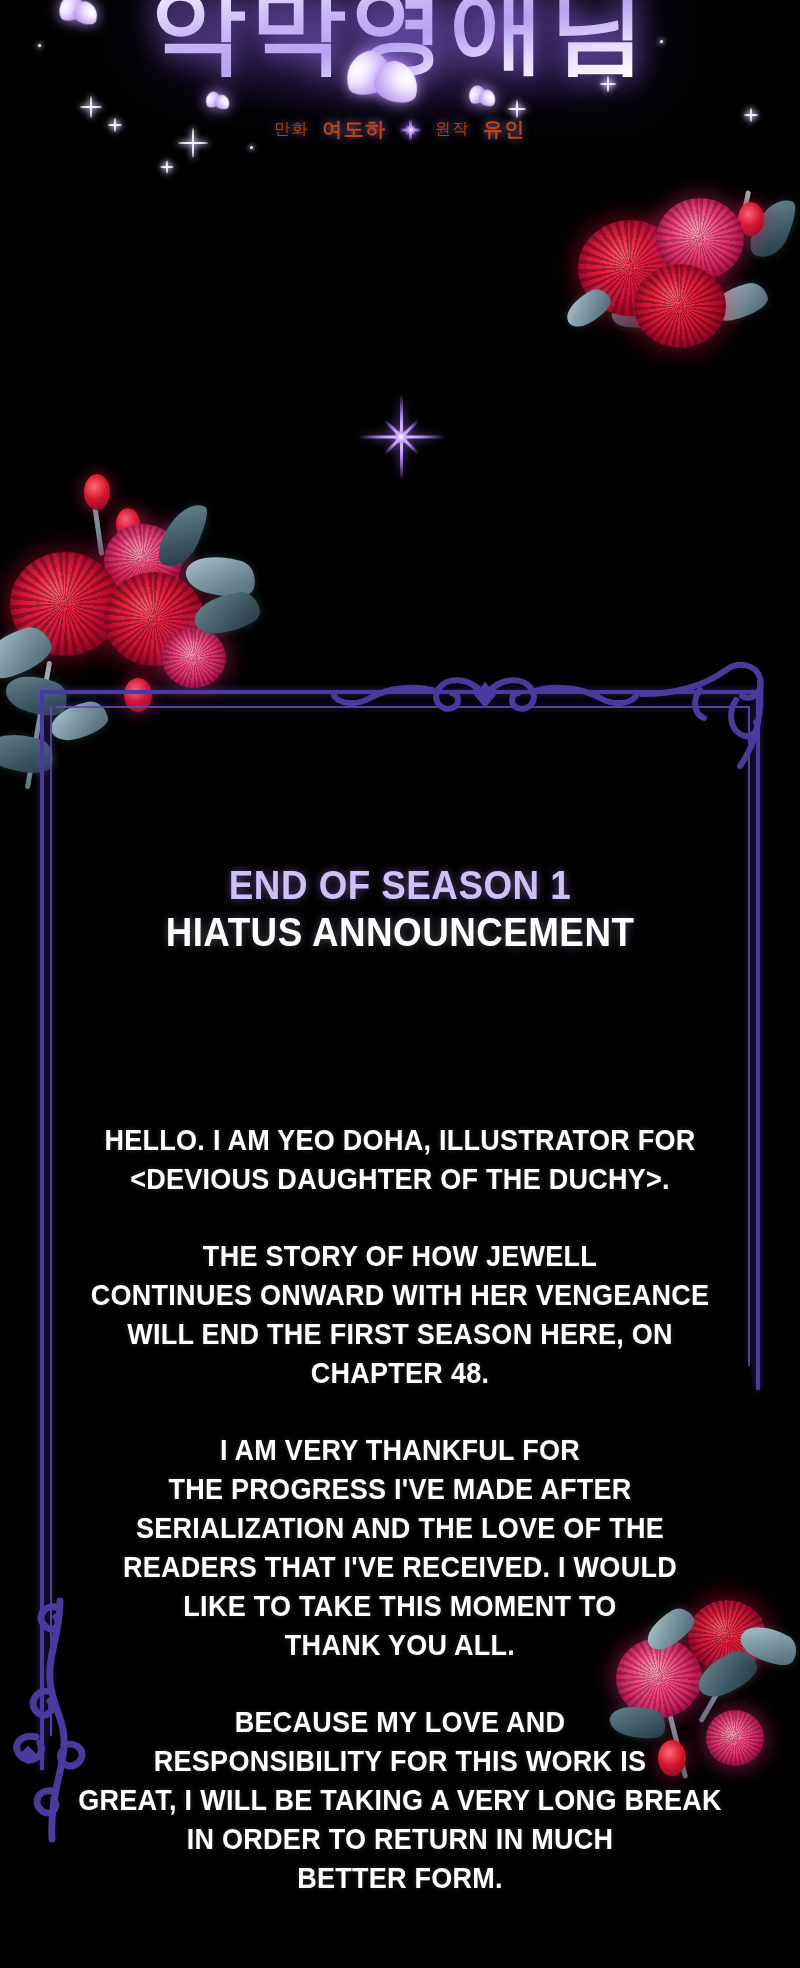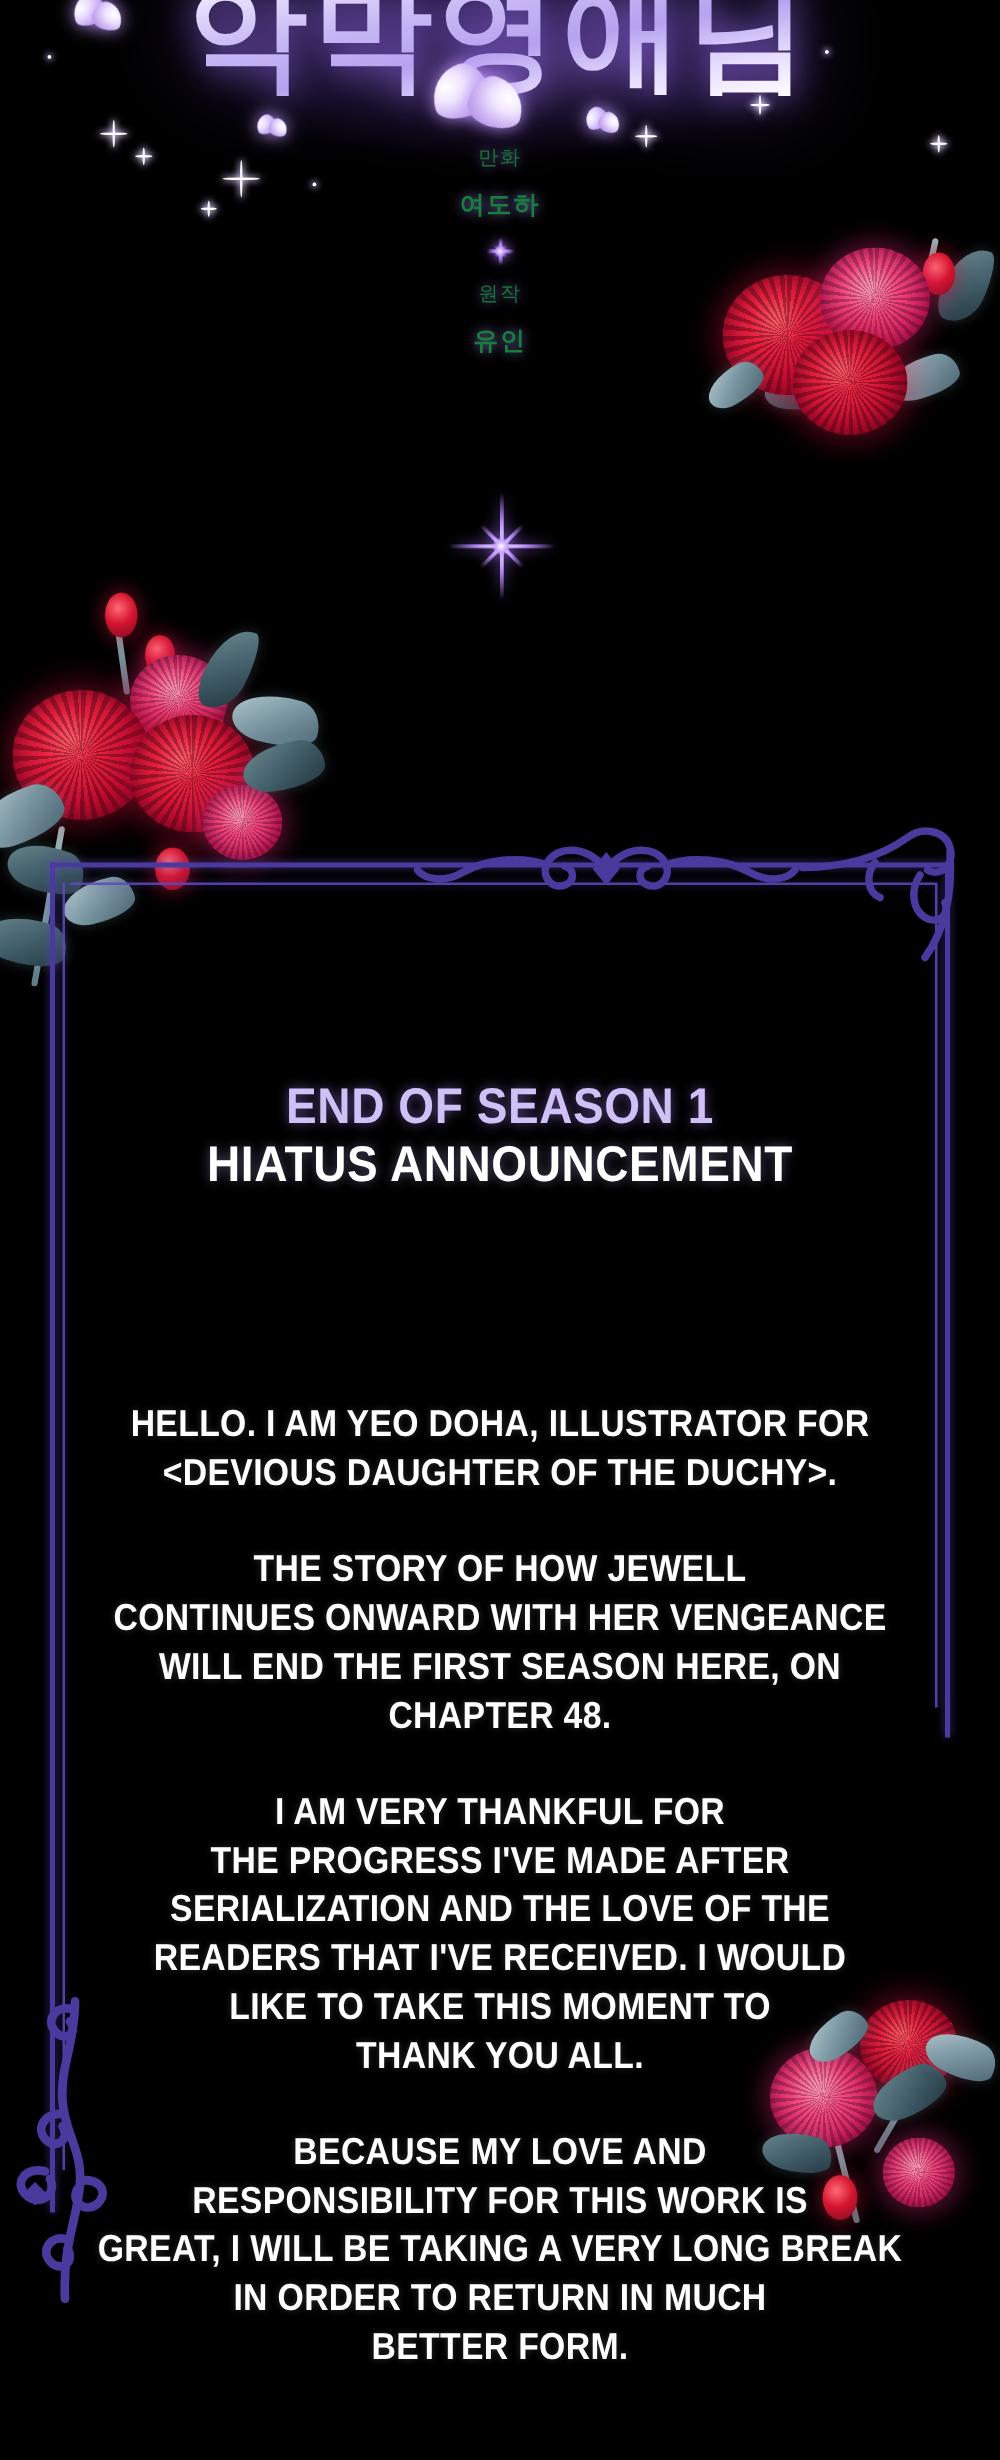--- a/index.html
+++ b/index.html
@@ -59,28 +59,27 @@
             drop-shadow(0 0 34px rgba(110,70,200,0.55));
     white-space: nowrap;
   }
   .credits {
     position: absolute;
     left: 0; top: 116px;
     width: 800px;
     text-align: center;
     font-family: "DejaVu Sans", sans-serif;
     font-size: 19px;
-    color: #15803d;
+    color: #c2410c;
     letter-spacing: 1.5px;
     text-shadow: 0 0 9px rgba(170,140,245,0.75);
     display: flex;
     align-items: center;
     justify-content: center;
     gap: 13px;
-    flex-direction: column;
   }
   .credits .cr-label { font-size: 16px; opacity: .92; }
   .credits .cr-name  { font-size: 20px; font-weight: 700; }
 
   
   .butterfly { position: absolute; pointer-events: none; }
   .bf-wing {
     position: absolute;
     background: radial-gradient(ellipse at 30% 35%,
                 #ffffff 0%, #f0e6ff 30%, #cbb2f2 62%, #a37fe0 100%);

